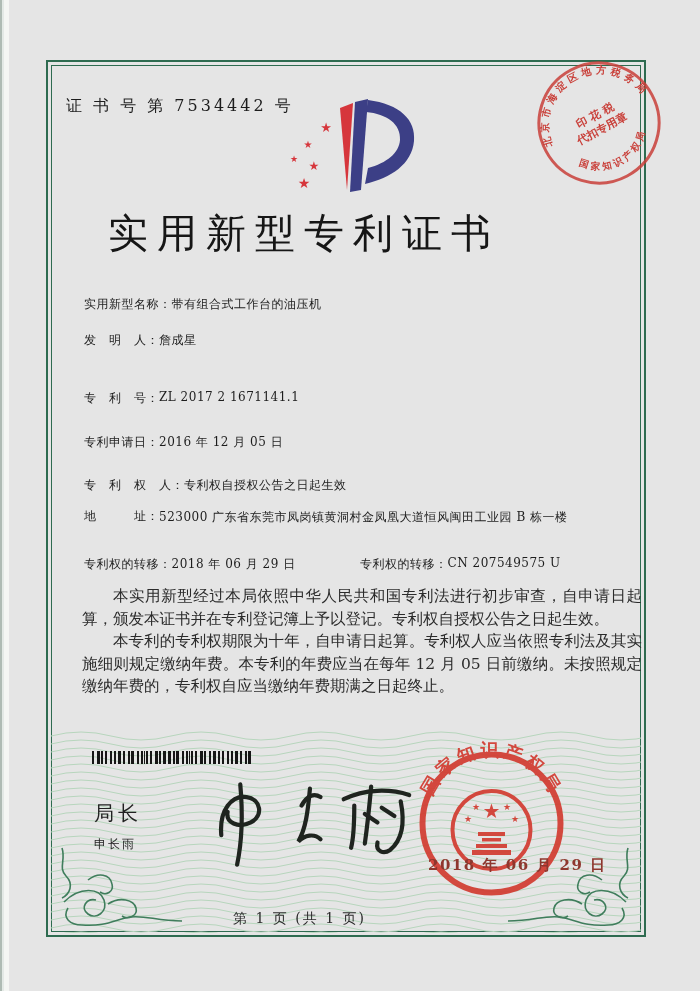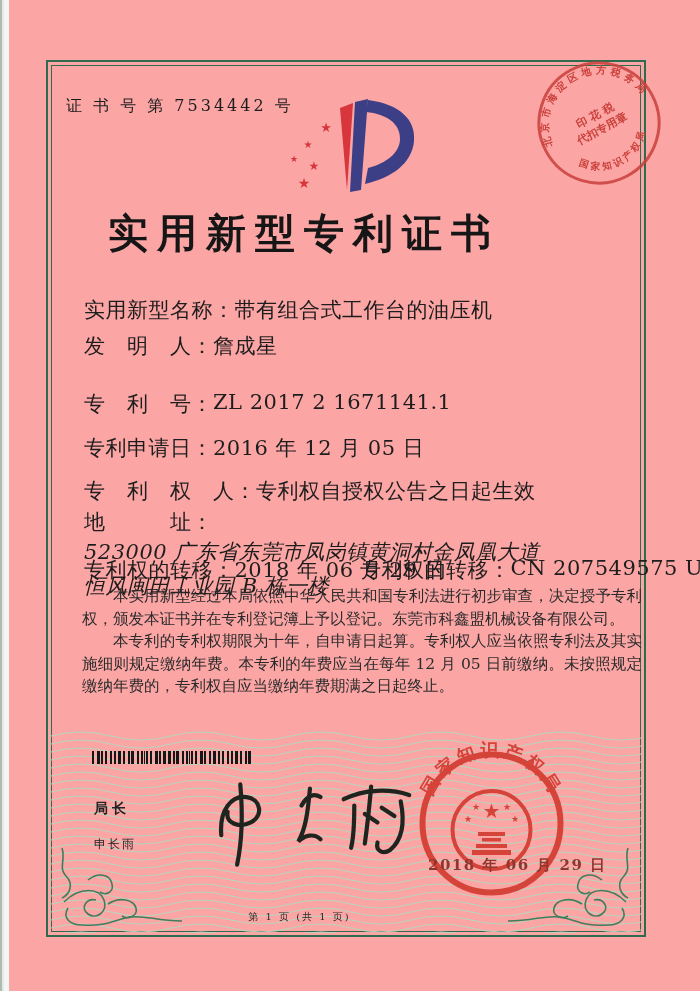--- a/index.html
+++ b/index.html
@@ -1,42 +1,42 @@
 <!DOCTYPE html>
 <html><head>
 <meta charset="utf-8">
 <style>
   html,body{margin:0;padding:0;}
   body{width:700px;height:991px;background:#ffffff;font-family:"DejaVu Serif","Liberation Serif",serif;}
-  #page{position:relative;width:700px;height:991px;background:#fca5a5;overflow:hidden;}
+  #page{position:relative;width:700px;height:991px;background:#e5e5e5;overflow:hidden;}
   .scan-edge{position:absolute;left:0;top:0;width:9px;height:100%;
     background:linear-gradient(90deg,#aebbb3 0 2px,#e3e9e5 2px 4px,#f4f6f3 4px 9px);}
   .frame{position:absolute;left:46px;top:60px;width:596px;height:873px;border:2px solid #2e6b50;}
   .frame-inner{position:absolute;left:3px;top:3px;right:3px;bottom:3px;border:1px solid #2e6b50;}
   .cert-no{position:absolute;left:66px;top:96px;font-size:16px;letter-spacing:3px;color:#1d1d1d;}
   .title{position:absolute;left:0;width:608px;top:206px;text-align:center;font-size:40px;
-    font-weight:700;letter-spacing:9px;color:#161616;}
-  .row{position:absolute;left:84px;width:560px;font-size:21px;color:#1d1d1d;letter-spacing:.5px;}
+    font-weight:400;letter-spacing:9px;color:#161616;}
+  .row{position:absolute;left:84px;width:560px;font-size:12px;color:#1d1d1d;letter-spacing:.5px;}
   .row .lbl{display:inline-block;vertical-align:top;}
   .row .val{vertical-align:top;}
-  .val-wrap{display:inline-block;width:466px;line-height:1.6;vertical-align:top;font-style:italic;}
+  .val-wrap{display:inline-block;width:466px;line-height:1.6;vertical-align:top;}
   .row-split .right-field{position:absolute;left:276px;top:0;white-space:nowrap;}
   .paras{position:absolute;left:82px;top:585px;width:560px;font-size:15.5px;line-height:22.6px;
     text-align:justify;color:#2b2b2b;}
   .paras p{margin:0;text-indent:2em;}
   .barcode{position:absolute;left:92px;top:751px;width:160px;height:13px;
     background:
       repeating-linear-gradient(90deg,#161616 0 1.5px,transparent 1.5px 4.5px),
       repeating-linear-gradient(90deg,#161616 0 2px,transparent 2px 9px),
       repeating-linear-gradient(90deg,#161616 0 1px,transparent 1px 6.5px);}
-  .sig-title{position:absolute;left:94px;top:800px;font-size:14px;letter-spacing:4px;color:#222;font-weight:bold;}
+  .sig-title{position:absolute;left:94px;top:800px;font-size:20px;letter-spacing:4px;color:#222;}
   .sig-name{position:absolute;left:94px;top:836px;font-size:12px;letter-spacing:2px;color:#222;}
   .seal-date{position:absolute;left:428px;top:856px;font-size:15px;letter-spacing:1.5px;
     color:#8e372e;font-weight:600;z-index:6;}
-  .footer{position:absolute;left:0;width:599px;top:910px;text-align:center;font-size:10px;
+  .footer{position:absolute;left:0;width:599px;top:910px;text-align:center;font-size:14px;
     color:#2a2a2a;letter-spacing:2px;z-index:5;}
   .waves{position:absolute;left:51px;top:730px;z-index:1;}
   .corner{position:absolute;z-index:4;}
   .stamp-tax{position:absolute;left:534px;top:58px;transform:rotate(-28deg);z-index:8;}
   .seal-main{position:absolute;left:404px;top:736px;z-index:5;opacity:.92;}
   .signature-svg{position:absolute;left:196px;top:776px;z-index:6;}
   .logo{position:absolute;left:280px;top:96px;}
   .content{position:relative;z-index:3;}
 </style>
 </head>
@@ -152,21 +152,21 @@
       <span class="lbl">地　　　址：</span><span class="val val-wrap">523000 广东省东莞市凤岗镇黄洞村金凤凰大道恒风闽田工业园 B 栋一楼</span>
     </div>
     <div class="row row-split" style="top:556px">
       <span class="lbl">专利权的转移：</span><span class="val">2018 年 06 月 29 日</span>
       <span class="right-field">
         <span class="lbl">专利权的转移：</span><span class="val">CN 207549575 U</span>
       </span>
     </div>
 
     <div class="paras">
-      <p>本实用新型经过本局依照中华人民共和国专利法进行初步审查，决定授予专利权，颁发本证书并在专利登记簿上予以登记。东莞市科鑫盟机械设备有限公司。</p>
+      <p>本实用新型经过本局依照中华人民共和国专利法进行初步审查，自申请日起算，颁发本证书并在专利登记簿上予以登记。专利权自授权公告之日起生效。</p>
       <p>本专利的专利权期限为十年，自申请日起算。专利权人应当依照专利法及其实施细则规定缴纳年费。本专利的年费应当在每年 12 月 05 日前缴纳。未按照规定缴纳年费的，专利权自应当缴纳年费期满之日起终止。</p>
     </div>
 
     <div class="barcode"></div>
 
     <div class="sig-title">局长</div>
     <div class="sig-name">申长雨</div>
 
     <svg class="signature-svg" width="230" height="95" viewBox="0 0 210 90">
       <g fill="none" stroke="#1f241f" stroke-width="4" stroke-linecap="round">

